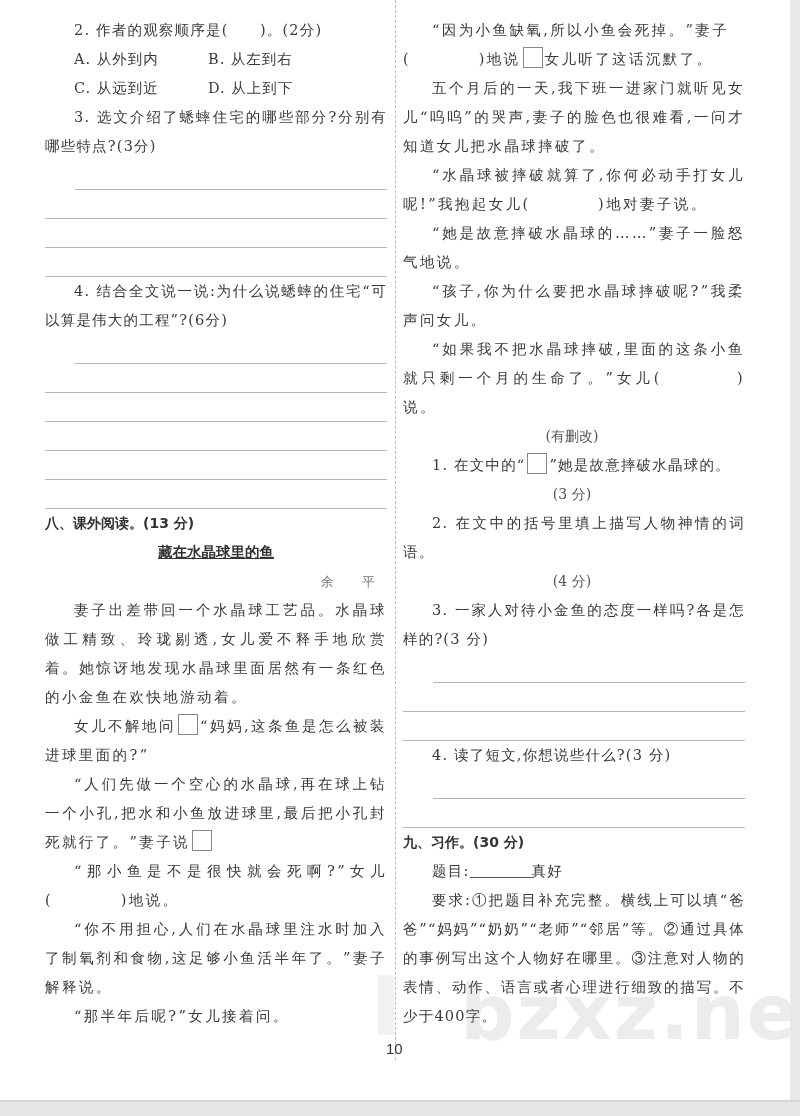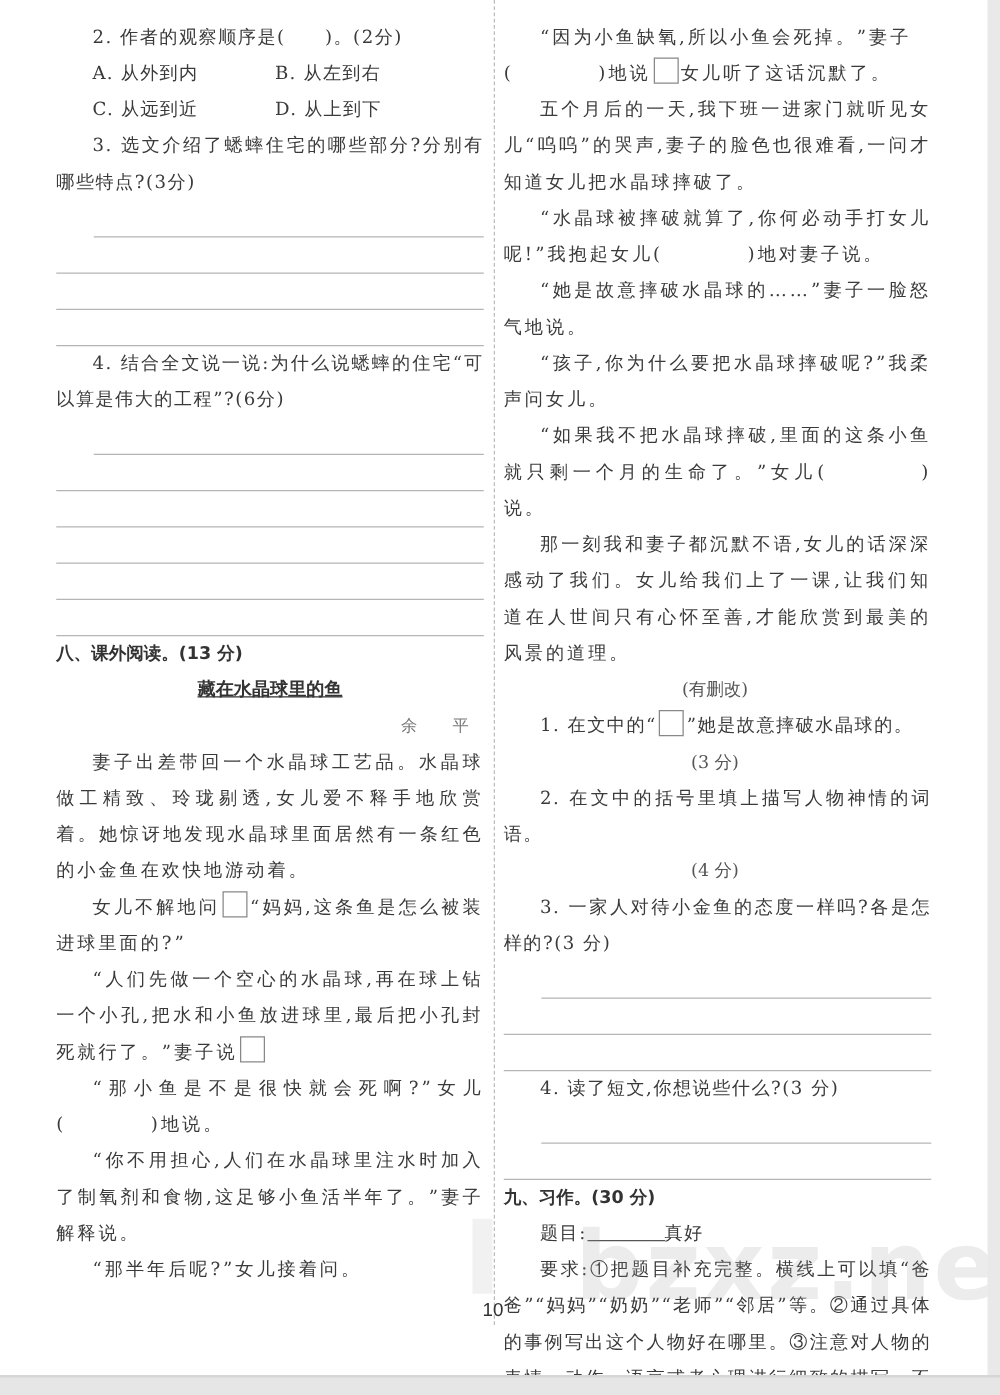--- a/index.html
+++ b/index.html
@@ -10,21 +10,21 @@
   .page { position: absolute; left: 0; top: 0; width: 790px; height: 840px; background: #fff; }
   .edge-right { position: absolute; left: 790px; top: 0; width: 10px; height: 1116px; background: #e9e9e9; }
   .edge-bottom { position: absolute; left: 0; top: 1100px; width: 800px; height: 16px; background: #e6e6e6; border-top: 2px solid #d6d6d6; }
   .divider { position: absolute; left: 395px; top: 0; height: 1060px; border-left: 1px dashed #bcbcbc; }
   .col { position: absolute; top: 16px; width: 342px; }
   .col.left { left: 45px; }
   .col.right { left: 403px; }
   .p { font-size: 14.5px; line-height: 29px; margin: 0; letter-spacing: 1.2px; text-align: justify; }
   .p.ind { text-indent: 29px; }
   .p.kai { letter-spacing: 2.4px; }
-  .opts { display: flex; font-size: 14.5px; line-height: 29px; padding-left: 29px; gap: 12px; }
+  .opts { display: flex; font-size: 14.5px; line-height: 29px; padding-left: 29px; }
   .opts span { width: 134px; letter-spacing: 1px; }
   .line { height: 29px; border-bottom: 1.5px solid #b5b5b5; box-sizing: border-box; }
   .line.ind { margin-left: 30px; }
   .sec { font-family: "DejaVu Sans", "Liberation Sans", sans-serif; font-size: 14px; line-height: 29px; margin: 0; color: #333; font-weight: bold; }
   .title { font-family: "DejaVu Sans", "Liberation Sans", sans-serif; font-weight: bold; text-align: center; font-size: 14.5px; line-height: 29px; margin: 0; color: #333; text-decoration: underline; }
   .author { text-align: right; font-size: 13px; line-height: 29px; color: #777; letter-spacing: 12px; margin: 0; }
   .right-score { text-align: center; font-size: 14px; line-height: 29px; margin: 0; color: #555; padding-right: 4px; }
   .box { display: inline-block; width: 18px; height: 19px; border: 1px solid #888; vertical-align: -4px; margin: 0 2px; }
   .pagenum { position: absolute; left: 386px; top: 1040px; font-family: "Liberation Sans", sans-serif; font-size: 15px; color: #333; }
   .watermark { position: absolute; left: 460px; top: 968px; font-family: "DejaVu Sans", sans-serif; font-weight: bold; font-size: 76px; color: rgba(150,150,150,0.18); letter-spacing: 2px; pointer-events: none; }
@@ -71,21 +71,20 @@
   </div>
 
   <div class="col right">
     <p class="p ind kai">“因为小鱼缺氧,所以小鱼会死掉。”妻子</p>
     <p class="p kai"><span>(　　　　)地说</span><span class="box"></span><span>女儿听了这话沉默了。</span></p>
     <p class="p ind kai">五个月后的一天,我下班一进家门就听见女儿“呜呜”的哭声,妻子的脸色也很难看,一问才知道女儿把水晶球摔破了。</p>
     <p class="p ind kai">“水晶球被摔破就算了,你何必动手打女儿呢!”我抱起女儿(　　　　)地对妻子说。</p>
     <p class="p ind kai">“她是故意摔破水晶球的……”妻子一脸怒气地说。</p>
     <p class="p ind kai">“孩子,你为什么要把水晶球摔破呢?”我柔声问女儿。</p>
     <p class="p ind kai">“如果我不把水晶球摔破,里面的这条小鱼就只剩一个月的生命了。”女儿(　　　　)说。</p>
-    <p class="p ind kai">那一刻我和妻子都沉默不语,女儿的话深深感动了我们。女儿给我们上了一课,让我们知道在人世间只有心怀至善,才能欣赏到最美的风景的道理。</p>
     <p class="right-score">(有删改)</p>
 
     <p class="p ind"><span>1. 在文中的“</span><span class="box"></span><span>”她是故意摔破水晶球的。</span></p>
     <p class="right-score">(3 分)</p>
     <p class="p ind">2. 在文中的括号里填上描写人物神情的词语。</p>
     <p class="right-score">(4 分)</p>
     <p class="p ind">3. 一家人对待小金鱼的态度一样吗?各是怎样的?(3 分)</p>
     <div class="line ind"></div>
     <div class="line"></div>
     <div class="line"></div>

